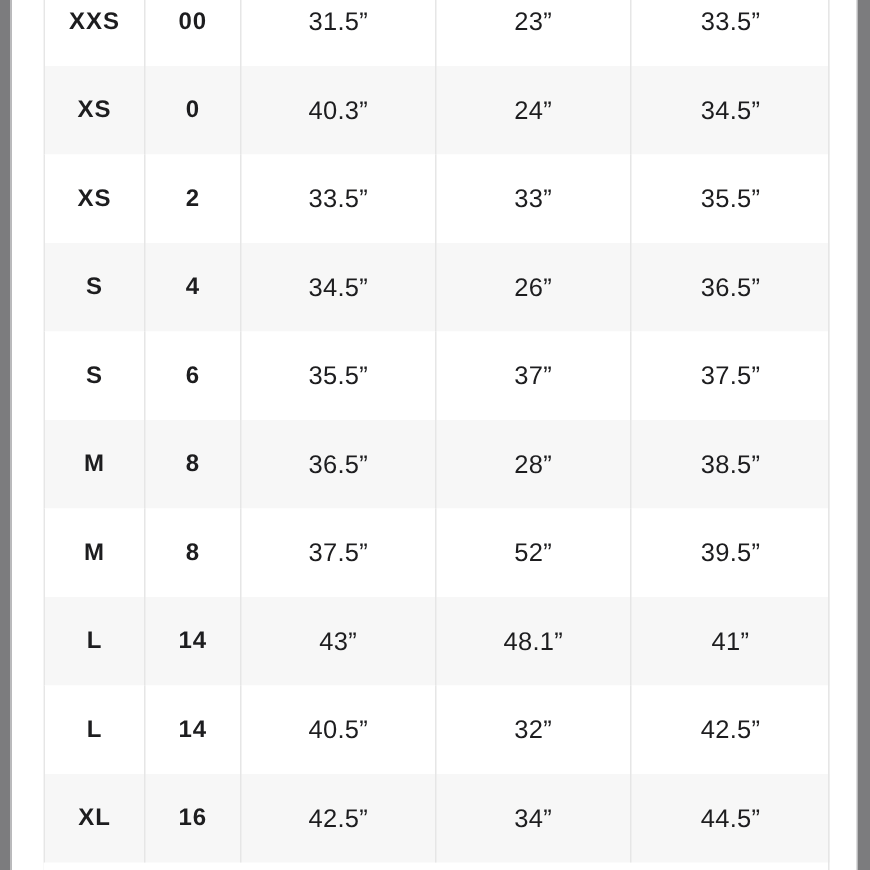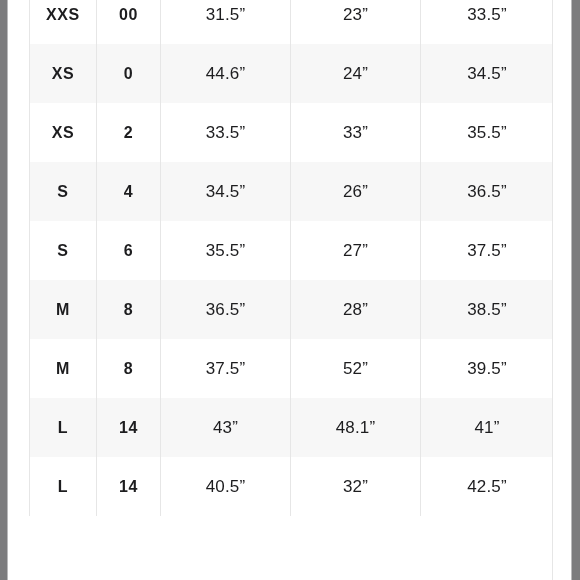--- a/index.html
+++ b/index.html
@@ -138,21 +138,21 @@
           <tr class="">
             <td class="cell-size">XXS</td>
             <td class="cell-num">00</td>
             <td class="cell-meas">31.5”</td>
             <td class="cell-meas">23”</td>
             <td class="cell-meas">33.5”</td>
           </tr>
           <tr class="striped">
             <td class="cell-size">XS</td>
             <td class="cell-num">0</td>
-            <td class="cell-meas">44.6”</td>
+            <td class="cell-meas">40.3”</td>
             <td class="cell-meas">24”</td>
             <td class="cell-meas">34.5”</td>
           </tr>
           <tr class="">
             <td class="cell-size">XS</td>
             <td class="cell-num">2</td>
             <td class="cell-meas">33.5”</td>
             <td class="cell-meas">33”</td>
             <td class="cell-meas">35.5”</td>
           </tr>
@@ -160,21 +160,21 @@
             <td class="cell-size">S</td>
             <td class="cell-num">4</td>
             <td class="cell-meas">34.5”</td>
             <td class="cell-meas">26”</td>
             <td class="cell-meas">36.5”</td>
           </tr>
           <tr class="">
             <td class="cell-size">S</td>
             <td class="cell-num">6</td>
             <td class="cell-meas">35.5”</td>
-            <td class="cell-meas">27”</td>
+            <td class="cell-meas">37”</td>
             <td class="cell-meas">37.5”</td>
           </tr>
           <tr class="striped">
             <td class="cell-size">M</td>
             <td class="cell-num">8</td>
             <td class="cell-meas">36.5”</td>
             <td class="cell-meas">28”</td>
             <td class="cell-meas">38.5”</td>
           </tr>
           <tr class="">
@@ -191,20 +191,27 @@
             <td class="cell-meas">48.1”</td>
             <td class="cell-meas">41”</td>
           </tr>
           <tr class="">
             <td class="cell-size">L</td>
             <td class="cell-num">14</td>
             <td class="cell-meas">40.5”</td>
             <td class="cell-meas">32”</td>
             <td class="cell-meas">42.5”</td>
           </tr>
+          <tr class="striped">
+            <td class="cell-size">XL</td>
+            <td class="cell-num">16</td>
+            <td class="cell-meas">42.5”</td>
+            <td class="cell-meas">34”</td>
+            <td class="cell-meas">44.5”</td>
+          </tr>
         </tbody>
     </table>
   </div>
 
   <div class="table-edge-right"></div>
 
   <div class="frame-bar-inner right"></div>
   <div class="frame-bar right"></div>
 
 </div>

